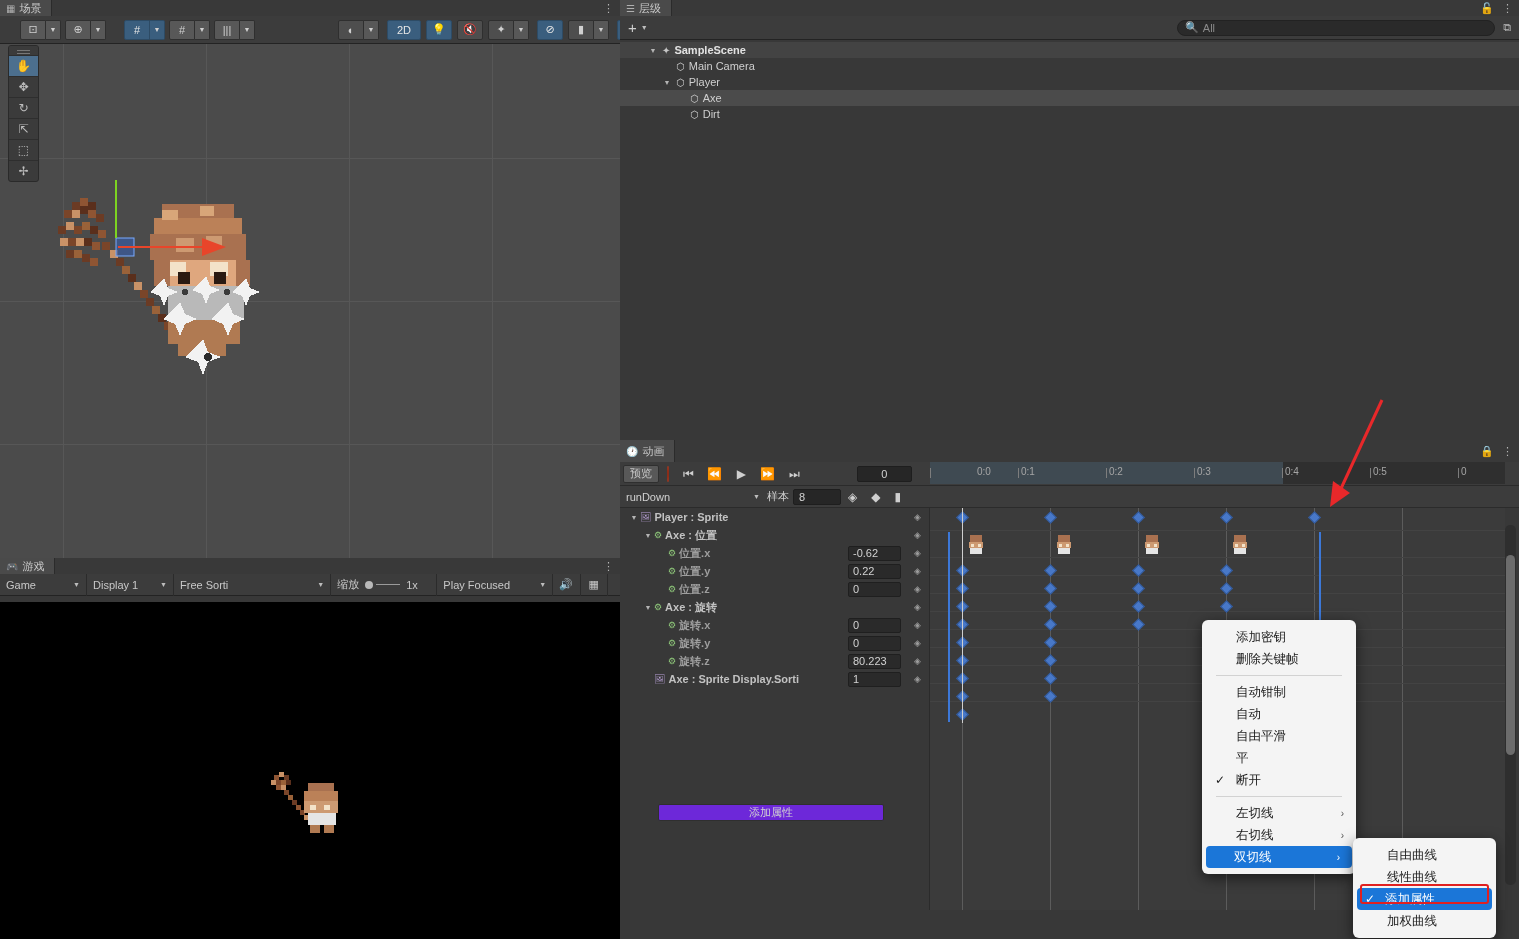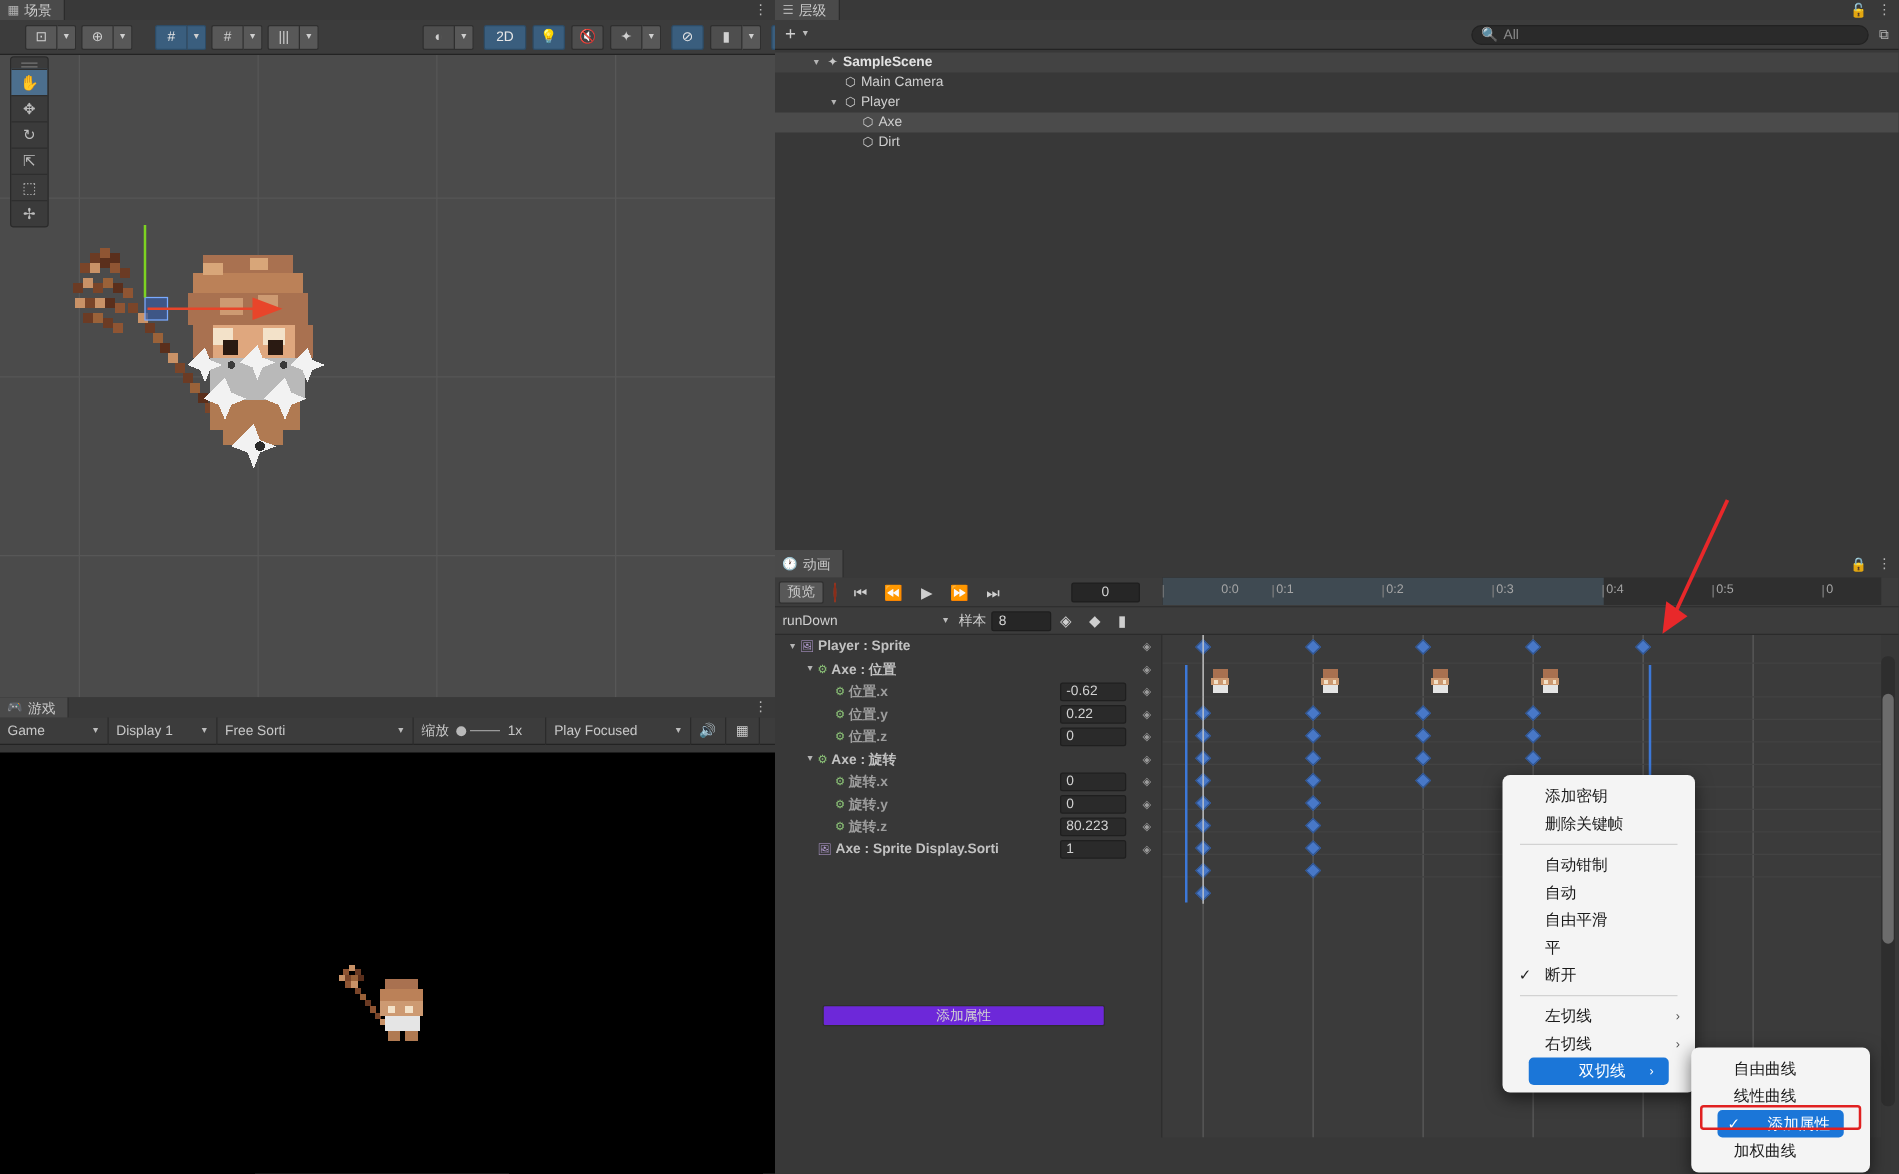--- a/index.html
+++ b/index.html
@@ -205,21 +205,21 @@
   
   .ctxmenu {
     position:absolute; background:#f4f4f4; border-radius:6px;
     box-shadow:0 4px 14px rgba(0,0,0,0.55); padding:6px 0;
     font-size:12.5px; color:#1b1b1b;
   }
   .ctxitem {
     height:22px; display:flex; align-items:center; padding:0 12px 0 34px;
     position:relative; white-space:nowrap;
   }
-  .ctxitem.hl { background:#1b76d8; color:#fff; margin:0 21px; border-radius:4px; padding-left:40px; }
+  .ctxitem.hl { background:#1b76d8; color:#fff; margin:0 4px; border-radius:4px; padding-left:28px; }
   .ctxitem .chk { position:absolute; left:13px; font-size:12px; }
   .ctxitem.hl .chk { left:8px; }
   .ctxarrow { position:absolute; right:12px; font-size:10px; color:#555; }
   .ctxitem.hl .ctxarrow { color:#fff; }
   .ctxsep { height:1px; background:#d2d2d2; margin:5px 14px; }
   .redbox { position:absolute; border:2px solid #e02020; border-radius:3px; pointer-events:none; }
 
   .tophdr-icons { margin-left:auto; display:flex; align-items:center; gap:8px; padding-right:6px; }
   .kebab { font-size:11px; color:#b5b5b5; letter-spacing:0; line-height:1; }
 </style>

